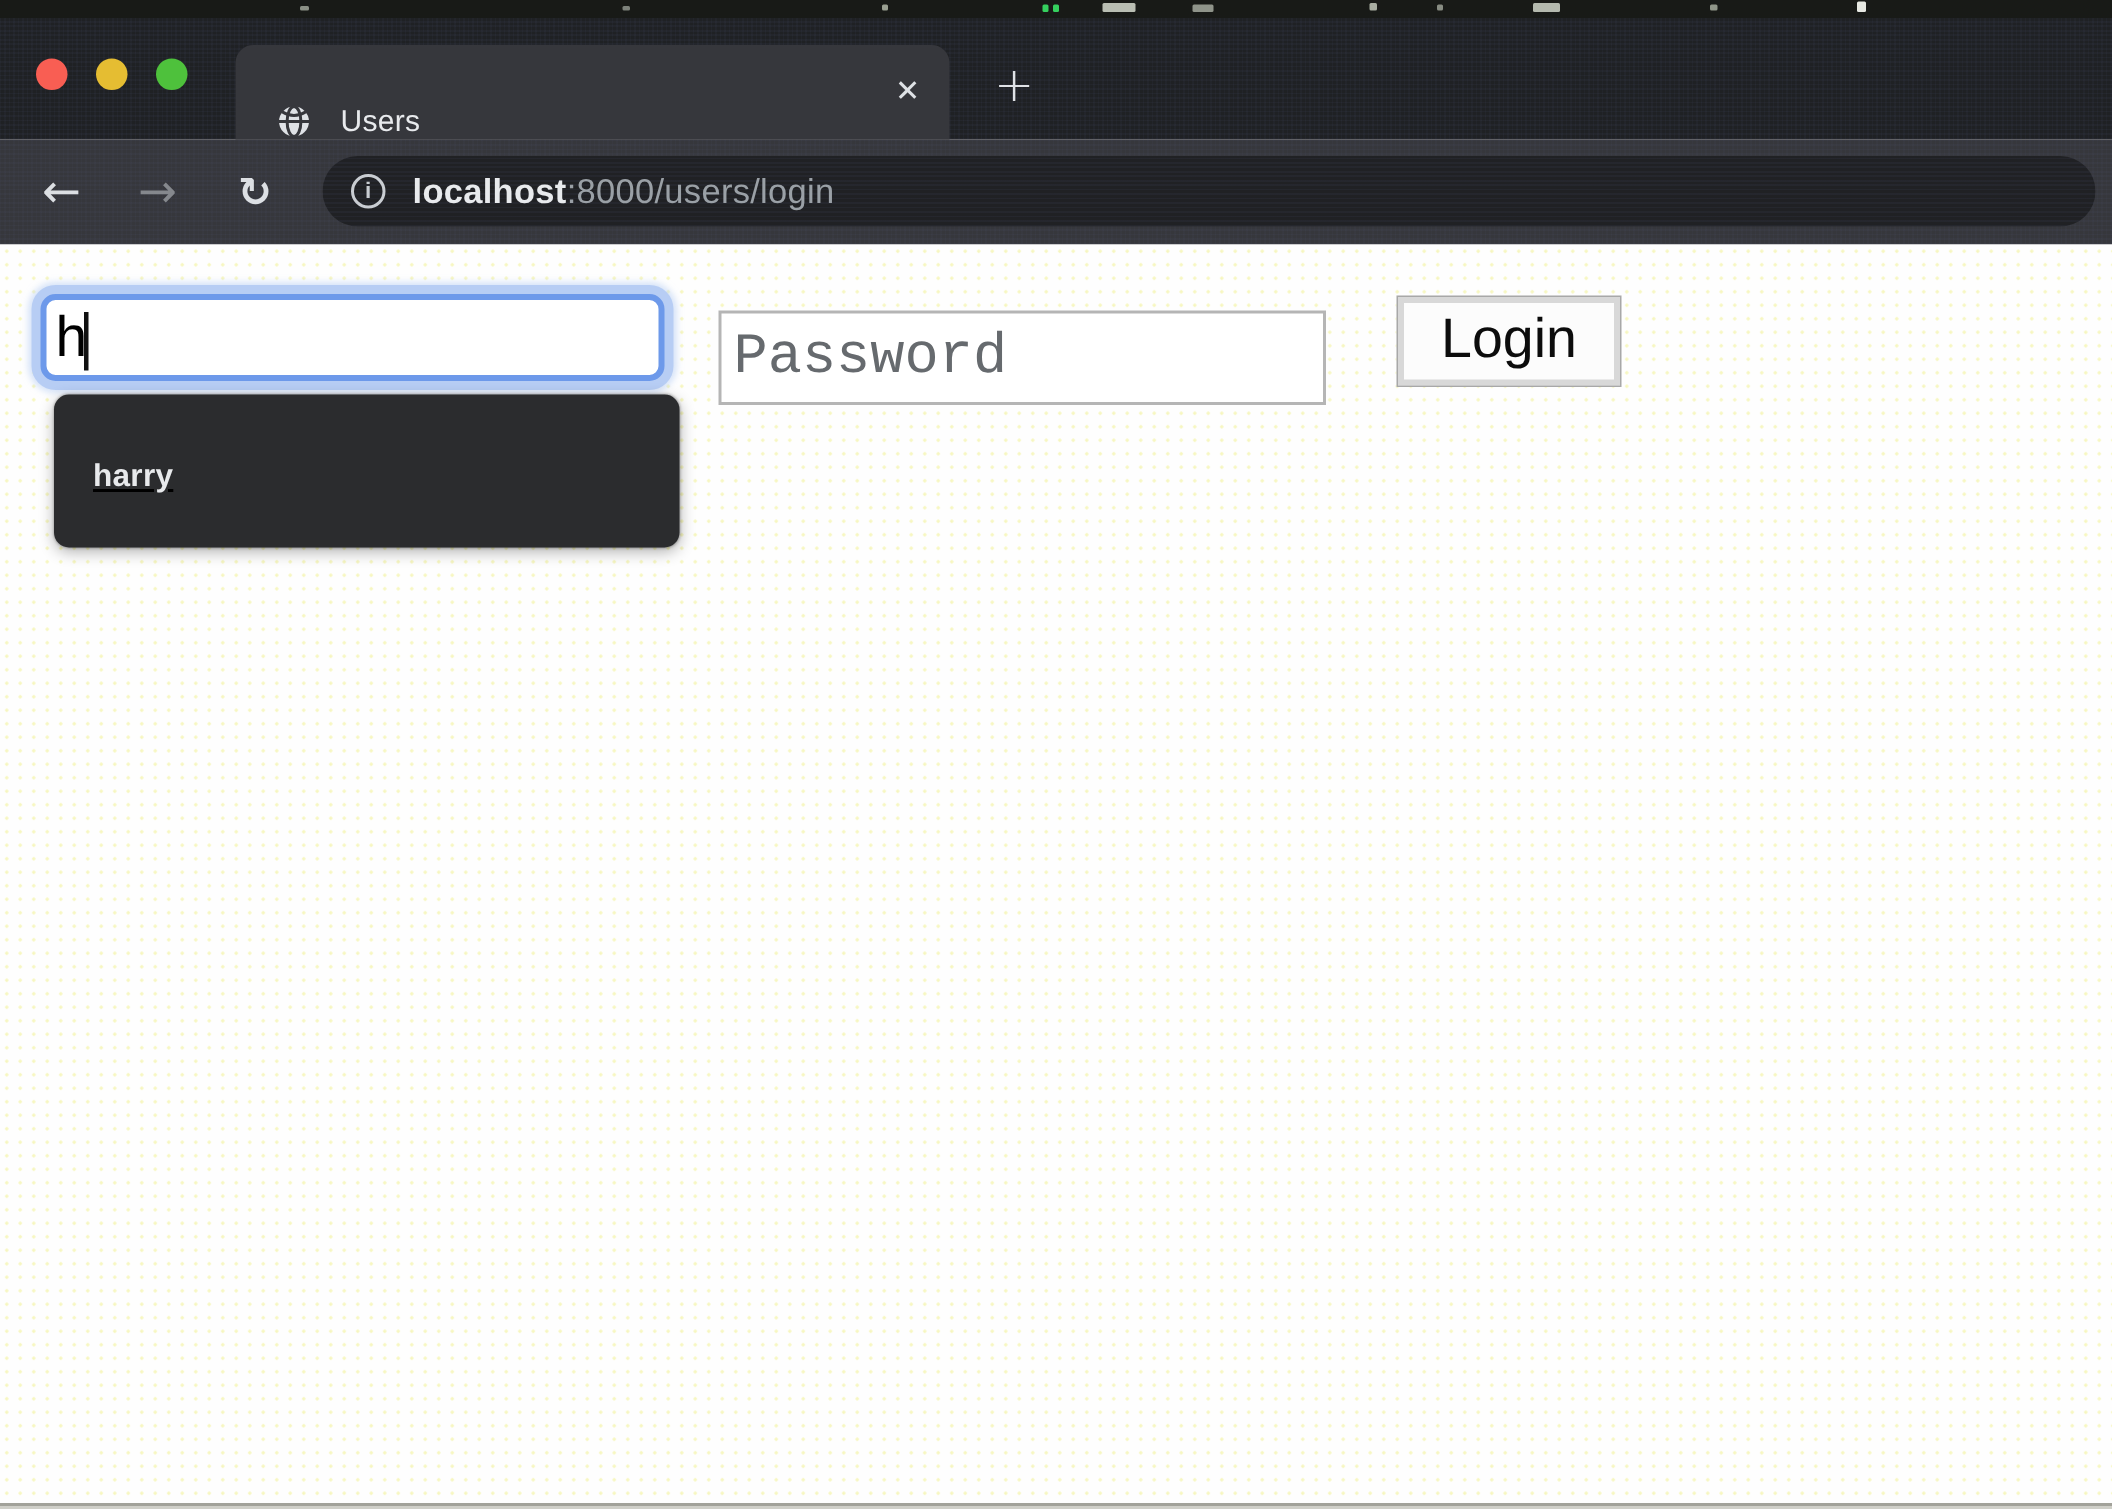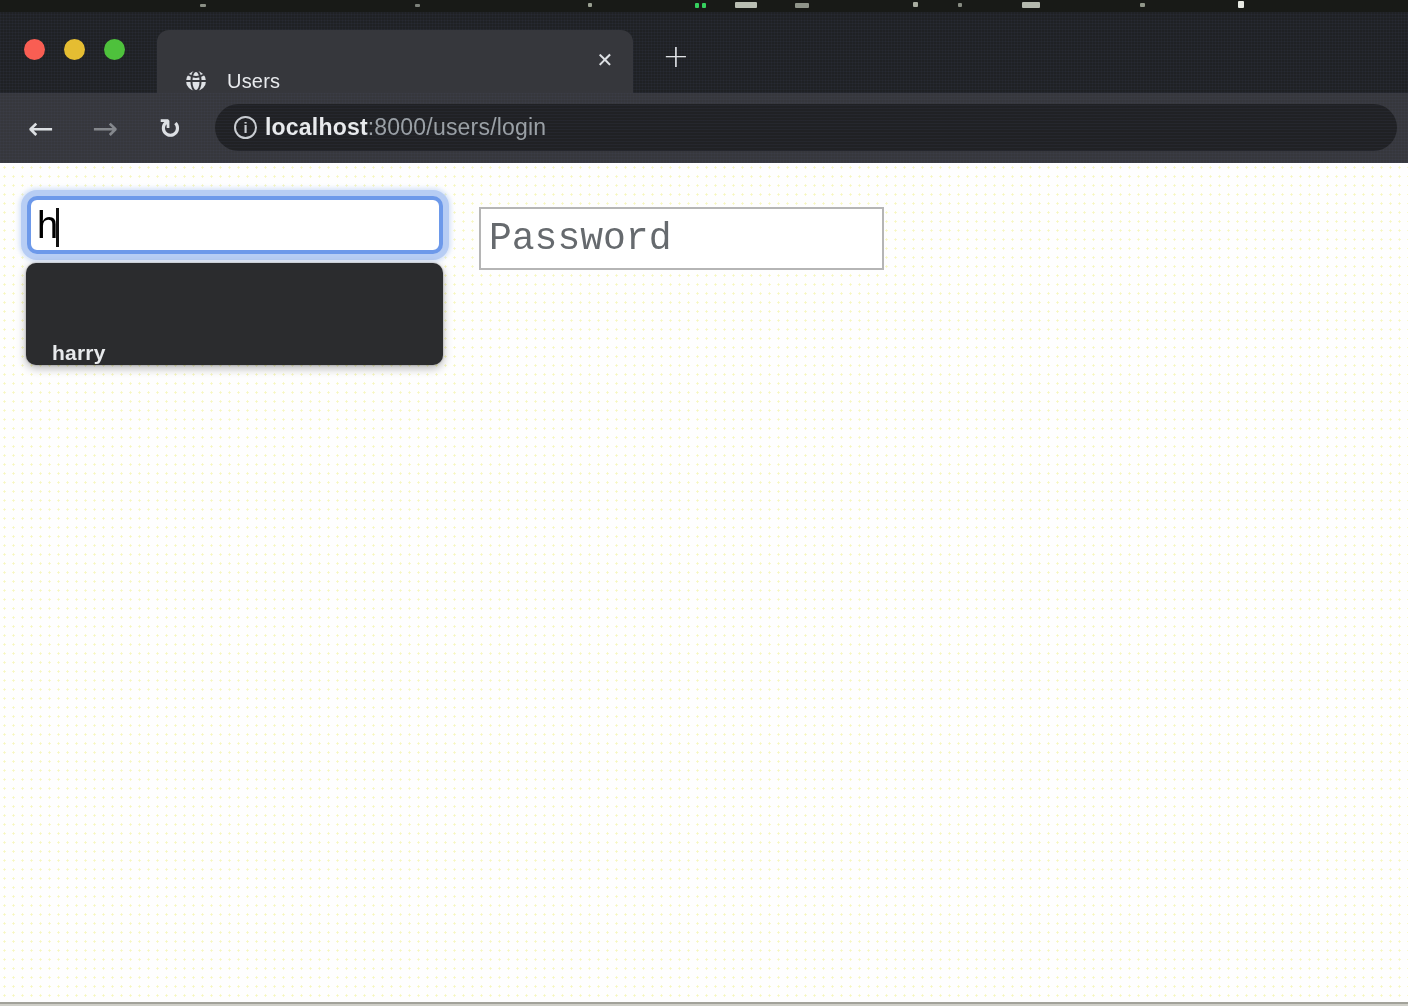--- a/index.html
+++ b/index.html
@@ -76,21 +76,21 @@
     background-image:
       repeating-linear-gradient(0deg, rgba(104,114,168,0.07) 0 1px, transparent 1px 3px);
     display:flex; align-items:center;
   }
   .info-badge {
     margin-left:19px; width:23px; height:23px; border-radius:50%;
     border:2px solid #c9cdd2; color:#c9cdd2;
     display:flex; align-items:center; justify-content:center;
     font-size:15px; font-weight:bold; flex:0 0 auto;
   }
-  .url-text { margin-left:8px; font-size:23px; letter-spacing:0.2px; white-space:nowrap; }
+  .url-text { margin-left:18px; font-size:23px; letter-spacing:0.2px; white-space:nowrap; }
   .url-host { color:#e8eaed; font-weight:bold; }
   .url-rest { color:#9aa0a6; }
 
   
   .page {
     position:absolute; left:0; top:163px; width:1408px; height:843px;
     background-color:#fefefe;
     background-image:radial-gradient(rgba(235,235,90,0.38) 0.9px, rgba(0,0,0,0) 1.3px);
     background-size:9px 9px;
     border-left:1px solid #ececе6;
@@ -103,24 +103,24 @@
     background:#ffffff; color:#000;
     font-family:"Liberation Sans", sans-serif; font-size:38px;
     padding:0 6px; outline:none;
   }
   .text-caret {
     position:absolute; left:56px; top:45px; width:2.5px; height:39px;
     background:#111;
   }
 
   .dropdown {
-    position:absolute; left:26px; top:100px; width:417px; height:102px;
+    position:absolute; left:36px; top:100px; width:417px; height:102px;
     background:#2b2c2e; border-radius:10px;
     box-shadow:0 3px 10px rgba(0,0,0,0.30), 0 0 2px rgba(0,0,0,0.35);
-    display:flex; align-items:flex-end;
+    display:flex; align-items:center;text-decoration:underline;
   }
   .dropdown-item {
     width:100%; padding-left:26px; padding-top:7px;
     color:#e8eaec; font-size:21px; font-weight:600; letter-spacing:0.2px;
   }
 
   .password-input {
     position:absolute; left:479px; top:44px; width:405px; height:63px;
     border:2px solid #b5b5b5; border-radius:0;
     background:#ffffff; color:#000;
@@ -208,16 +208,17 @@
 
   <input class="username-input" type="text" value="h" style="">
   <div class="text-caret"></div>
 
   <div class="dropdown">
     <div class="dropdown-item">harry</div>
   </div>
 
   <input class="password-input" type="text" placeholder="Password" style="">
 
+  <button class="login-button">Login</button>
 </div>
 
 <div class="window-bottom-line"></div>
 <div class="window-bottom-shade"></div>
 
 </body></html>

